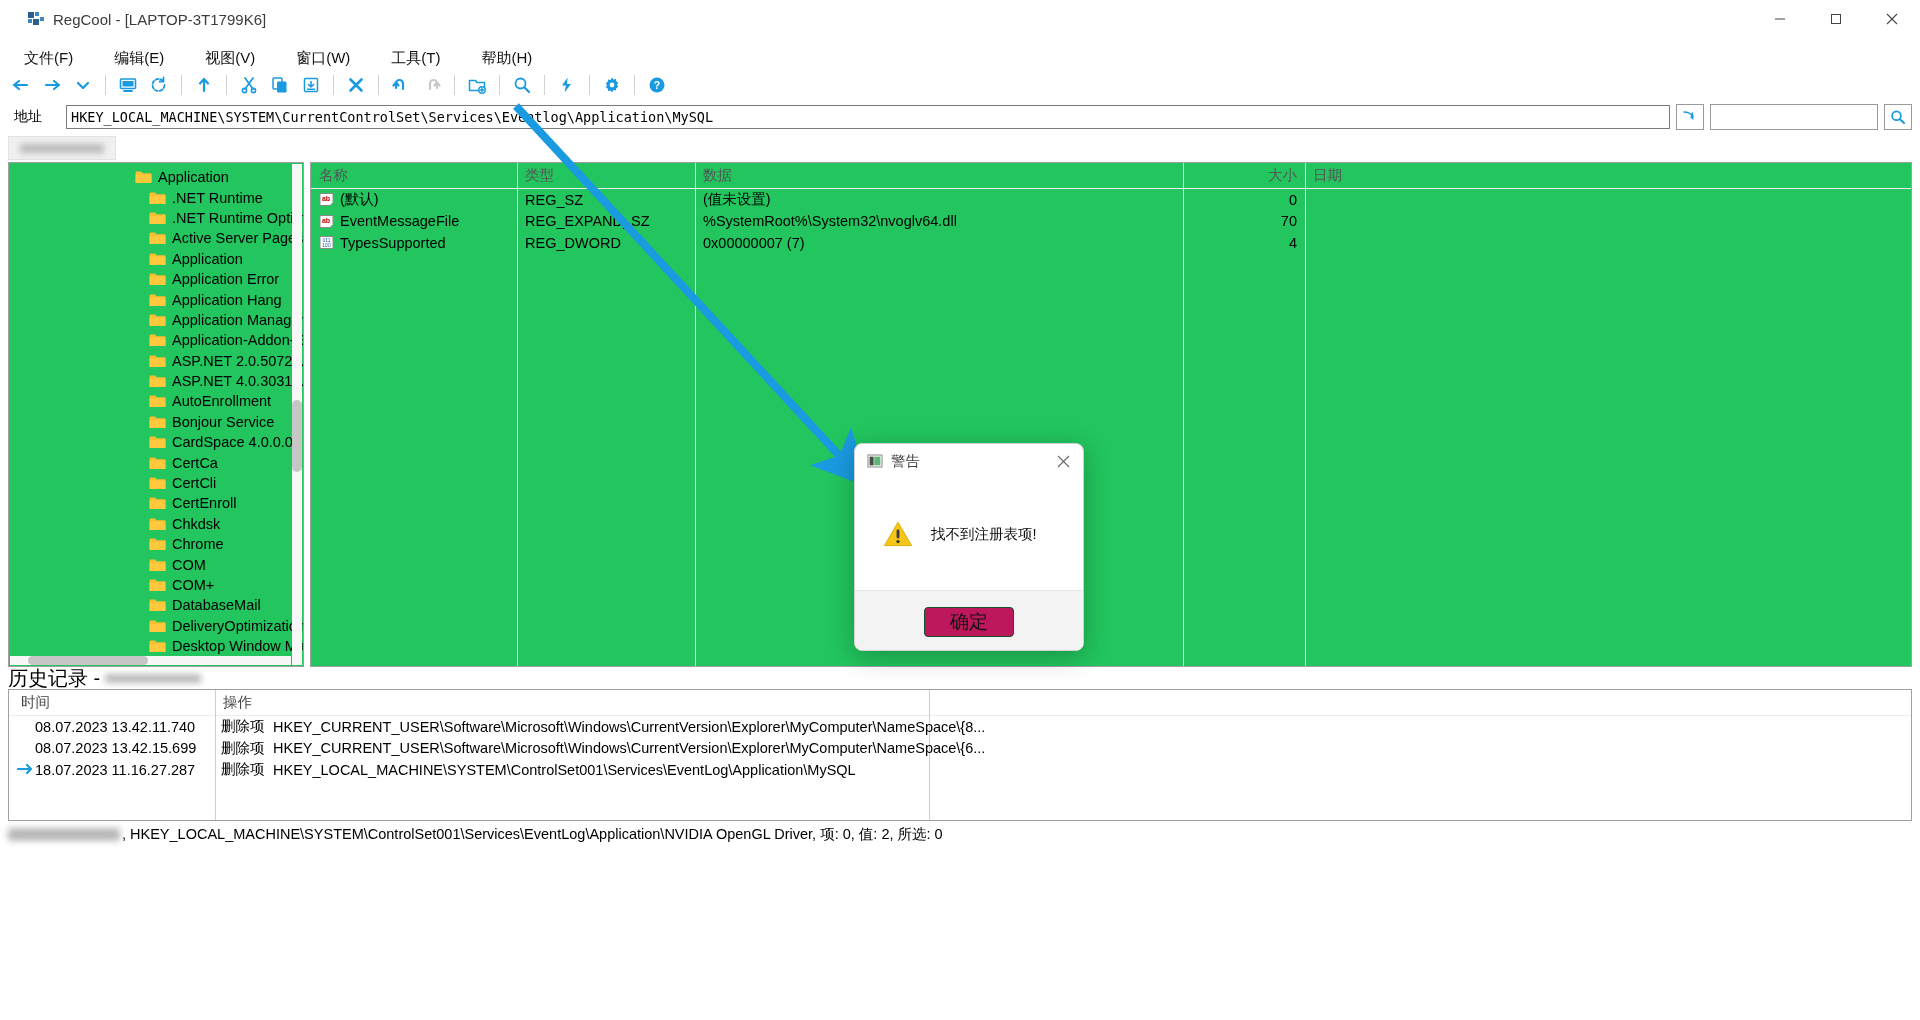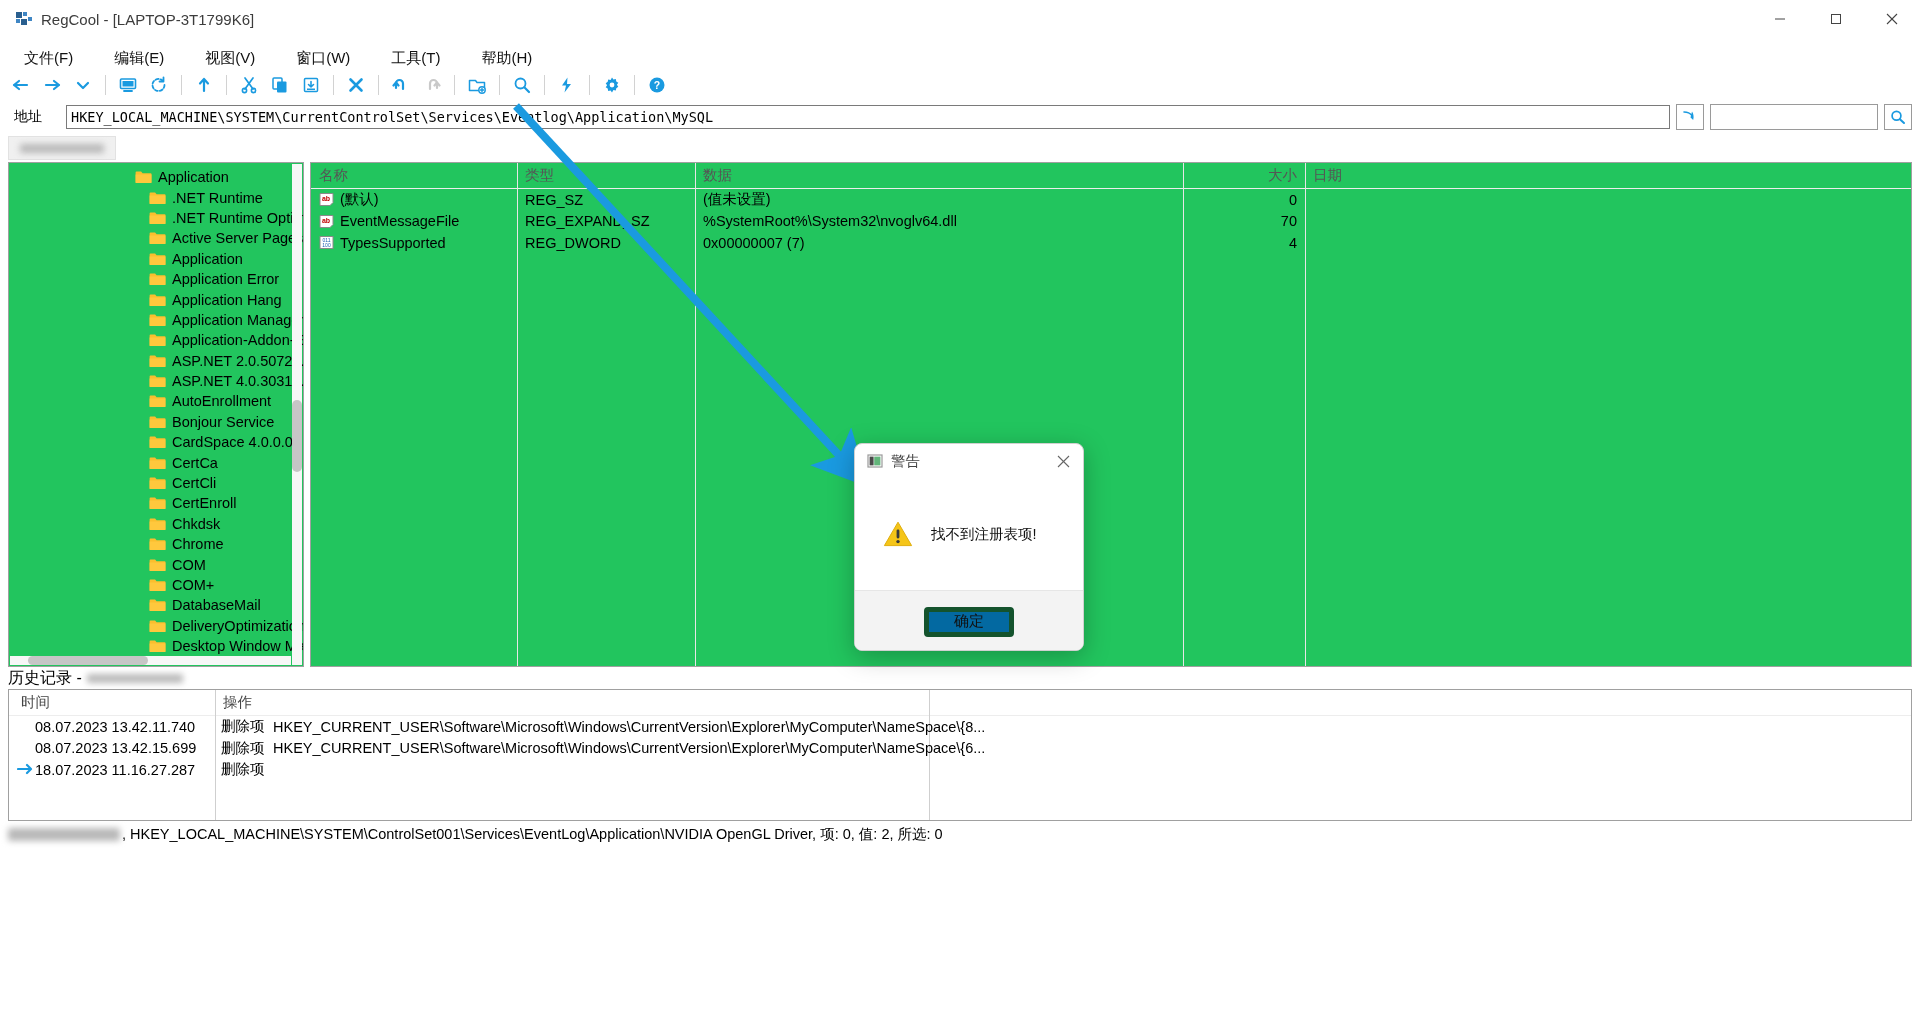--- a/index.html
+++ b/index.html
@@ -12,21 +12,21 @@
     font-size: 15px;
     color: #000;
     -webkit-font-smoothing: antialiased;
   }
   .app { position: relative; width: 1920px; height: 1020px; background: #fff; }
 
   
   .titlebar {
     height: 38px; display: flex; align-items: center;
     background: #ffffff; border-bottom: 0px solid #e8e8e8;
-    padding-left: 15px;
+    padding-left: 27px;
   }
   .app-glyph { width: 18px; height: 18px; margin-right: 8px; display:block; }
   .title-text { font-size: 15px; color: #3c3c3c; }
   .win-btns { margin-left: auto; display: flex; height: 38px; }
   .win-btn {
     width: 56px; height: 38px; display:flex; align-items:center; justify-content:center;
     color: #4a4a4a; font-size: 16px;
   }
   .win-btn svg { display:block; }
 
@@ -86,21 +86,21 @@
   .cell { padding: 0 8px; white-space: nowrap; overflow: hidden; }
   .c-name { width: 206px; display:flex; align-items:center; }
   .c-type { width: 178px; }
   .c-data { width: 488px; }
   .c-size { width: 122px; text-align: right; }
   .c-date { width: 120px; }
   .val-icon { margin-right: 6px; flex: none; display:block; }
   .col-div { position: absolute; top: 0; bottom: 0; width: 1px; background: #e6e6e6; }
 
   
-  .hist-title { height: 22px; display: flex; align-items: center; padding-left: 8px; gap: 5px; font-size: 16px; }
+  .hist-title { height: 22px; display: flex; align-items: center; padding-left: 8px; gap: 5px; font-size: 20px; }
   .hist-pane { margin: 0 8px; border: 1px solid #a0a0a0; height: 132px; position: relative; overflow: hidden; }
   .hist-header { display:flex; height: 26px; align-items:center; border-bottom: 1px solid #ededed; }
   .hh { font-size: 14.5px; color: #444; padding: 0 8px; }
   .hist-row { display:flex; height: 21.5px; align-items: center; font-size: 14.5px; }
   .h-time { width: 206px; padding-left: 26px; }
   .h-op { width: 58px; padding-left: 6px; }
   .h-path { flex: 1 1 auto; white-space: nowrap; overflow: hidden; }
   .h-arrow { position: absolute; left: 8px; }
   .hist-vdiv { position: absolute; top: 0; bottom: 0; width: 1px; background: #cfcfcf; }
 
@@ -117,22 +117,22 @@
     background: #fff; border: 1px solid #d0d0d0; border-radius: 8px;
     box-shadow: 0 6px 26px rgba(0,0,0,0.26); overflow: hidden;
   }
   .dlg-title { height: 34px; display: flex; align-items: center; padding-left: 12px; gap: 8px; }
   .dlg-title-text { font-size: 14.5px; color: #444; }
   .dlg-close { margin-left: auto; width: 40px; height: 34px; display:flex; align-items:center; justify-content:center; color:#555; }
   .dlg-body { height: 112px; display: flex; align-items: center; padding-left: 28px; gap: 18px; }
   .dlg-msg { font-size: 14.5px; color: #111; }
   .dlg-foot { height: 62px; background: #f3f3f3; border-top: 1px solid #e6e6e6; display:flex; align-items:center; justify-content:center; }
   .dlg-btn {
-    width: 90px; height: 30px; background: #0369a1; border: 5px solid #14532d; border-radius: 4px;
-    display:flex; align-items:center; justify-content:center; font-size: 15px; color:#111;
+    width: 90px; height: 30px; background: #be185d; border: 1px solid #14532d; border-radius: 4px;
+    display:flex; align-items:center; justify-content:center; font-size: 19px; color:#111;
   }
 
   
   .anno { position: absolute; left: 0; top: 0; width: 1920px; height: 1020px; pointer-events: none; }
 </style>
 </head>
 <body>
 
 <div class="app">
 
@@ -571,20 +571,21 @@
           <div class="h-time">08.07.2023 13.42.15.699</div>
           <div class="h-op">删除项</div>
           <div class="h-path">HKEY_CURRENT_USER\Software\Microsoft\Windows\CurrentVersion\Explorer\MyComputer\NameSpace\{6...</div>
         </div>
         <div class="hist-row" style="position: relative;">
           <span class="h-arrow"><svg width="17" height="12" viewBox="0 0 17 12">
               <path d="M1 6h12M10 2l4 4-4 4" stroke="#1a9ae0" stroke-width="2.2" fill="none" stroke-linecap="round" stroke-linejoin="round"></path>
             </svg></span>
           <div class="h-time">18.07.2023 11.16.27.287</div>
           <div class="h-op">删除项</div>
+          <div class="h-path">HKEY_LOCAL_MACHINE\SYSTEM\ControlSet001\Services\EventLog\Application\MySQL</div>
         </div>
       </div>
   </div>
 
 
   <div class="statusbar">
     <span class="status-blur"></span>
     <span>, HKEY_LOCAL_MACHINE\SYSTEM\ControlSet001\Services\EventLog\Application\NVIDIA OpenGL Driver, 项: 0, 值: 2, 所选: 0</span>
   </div>
 

